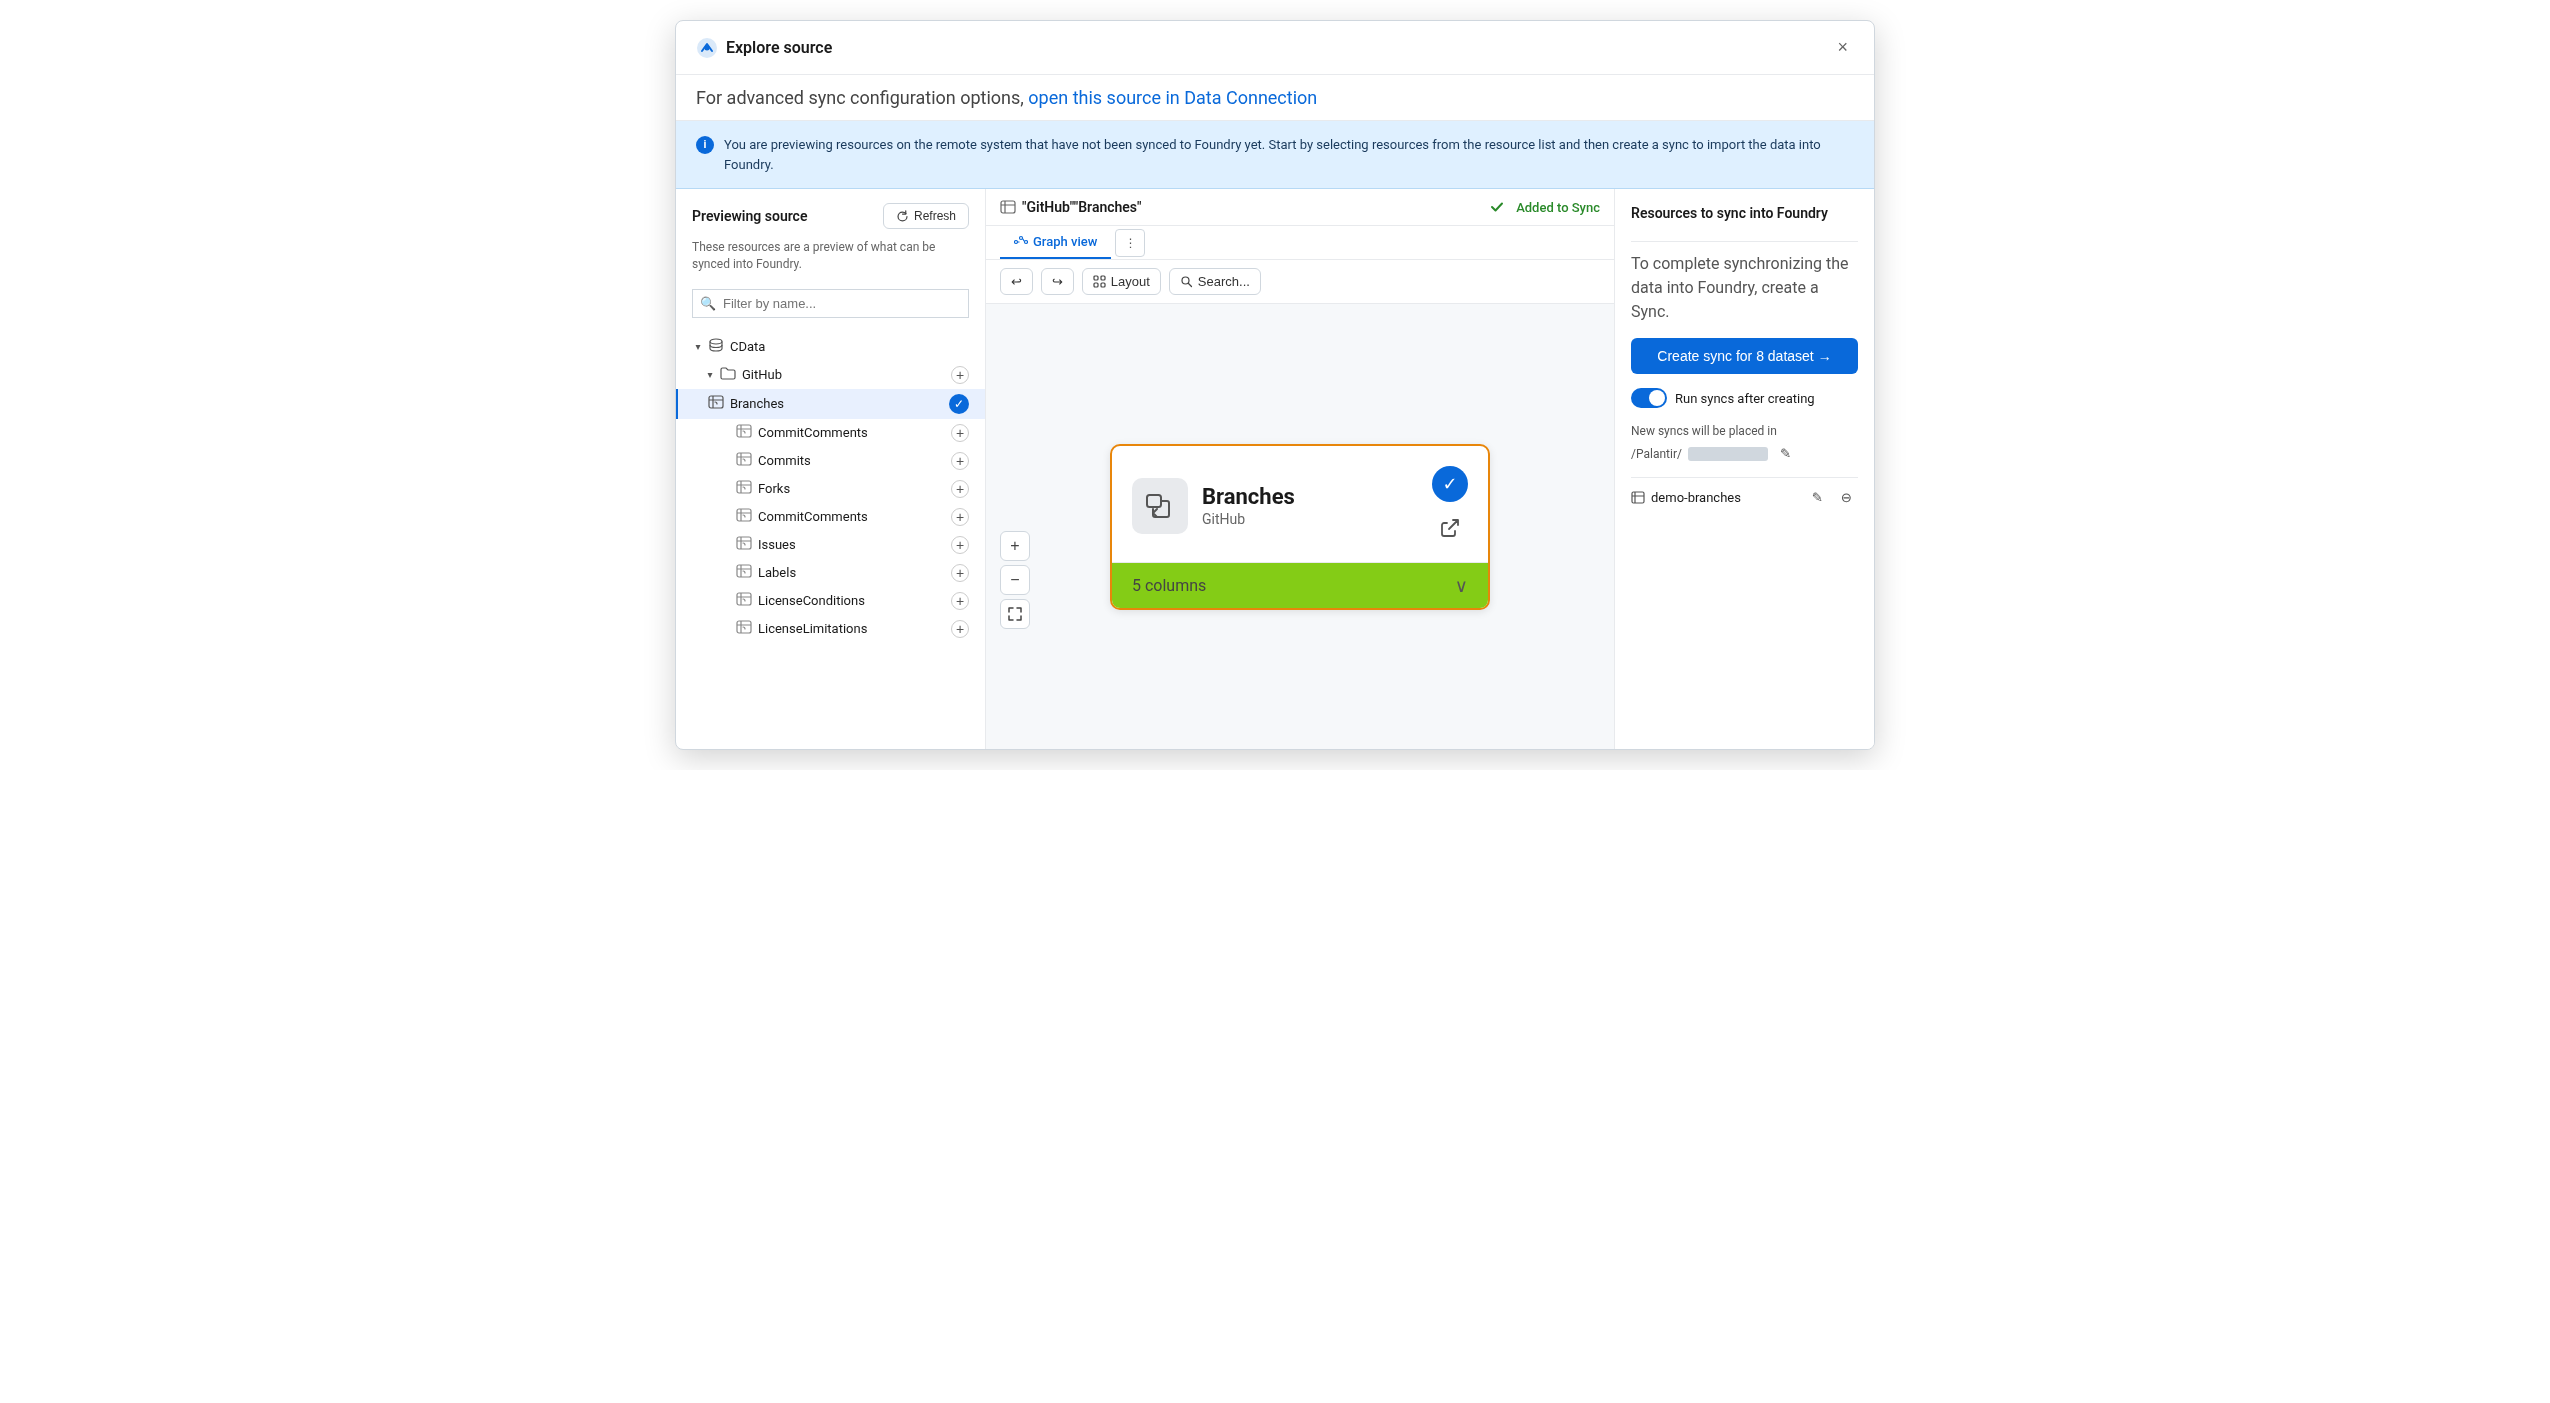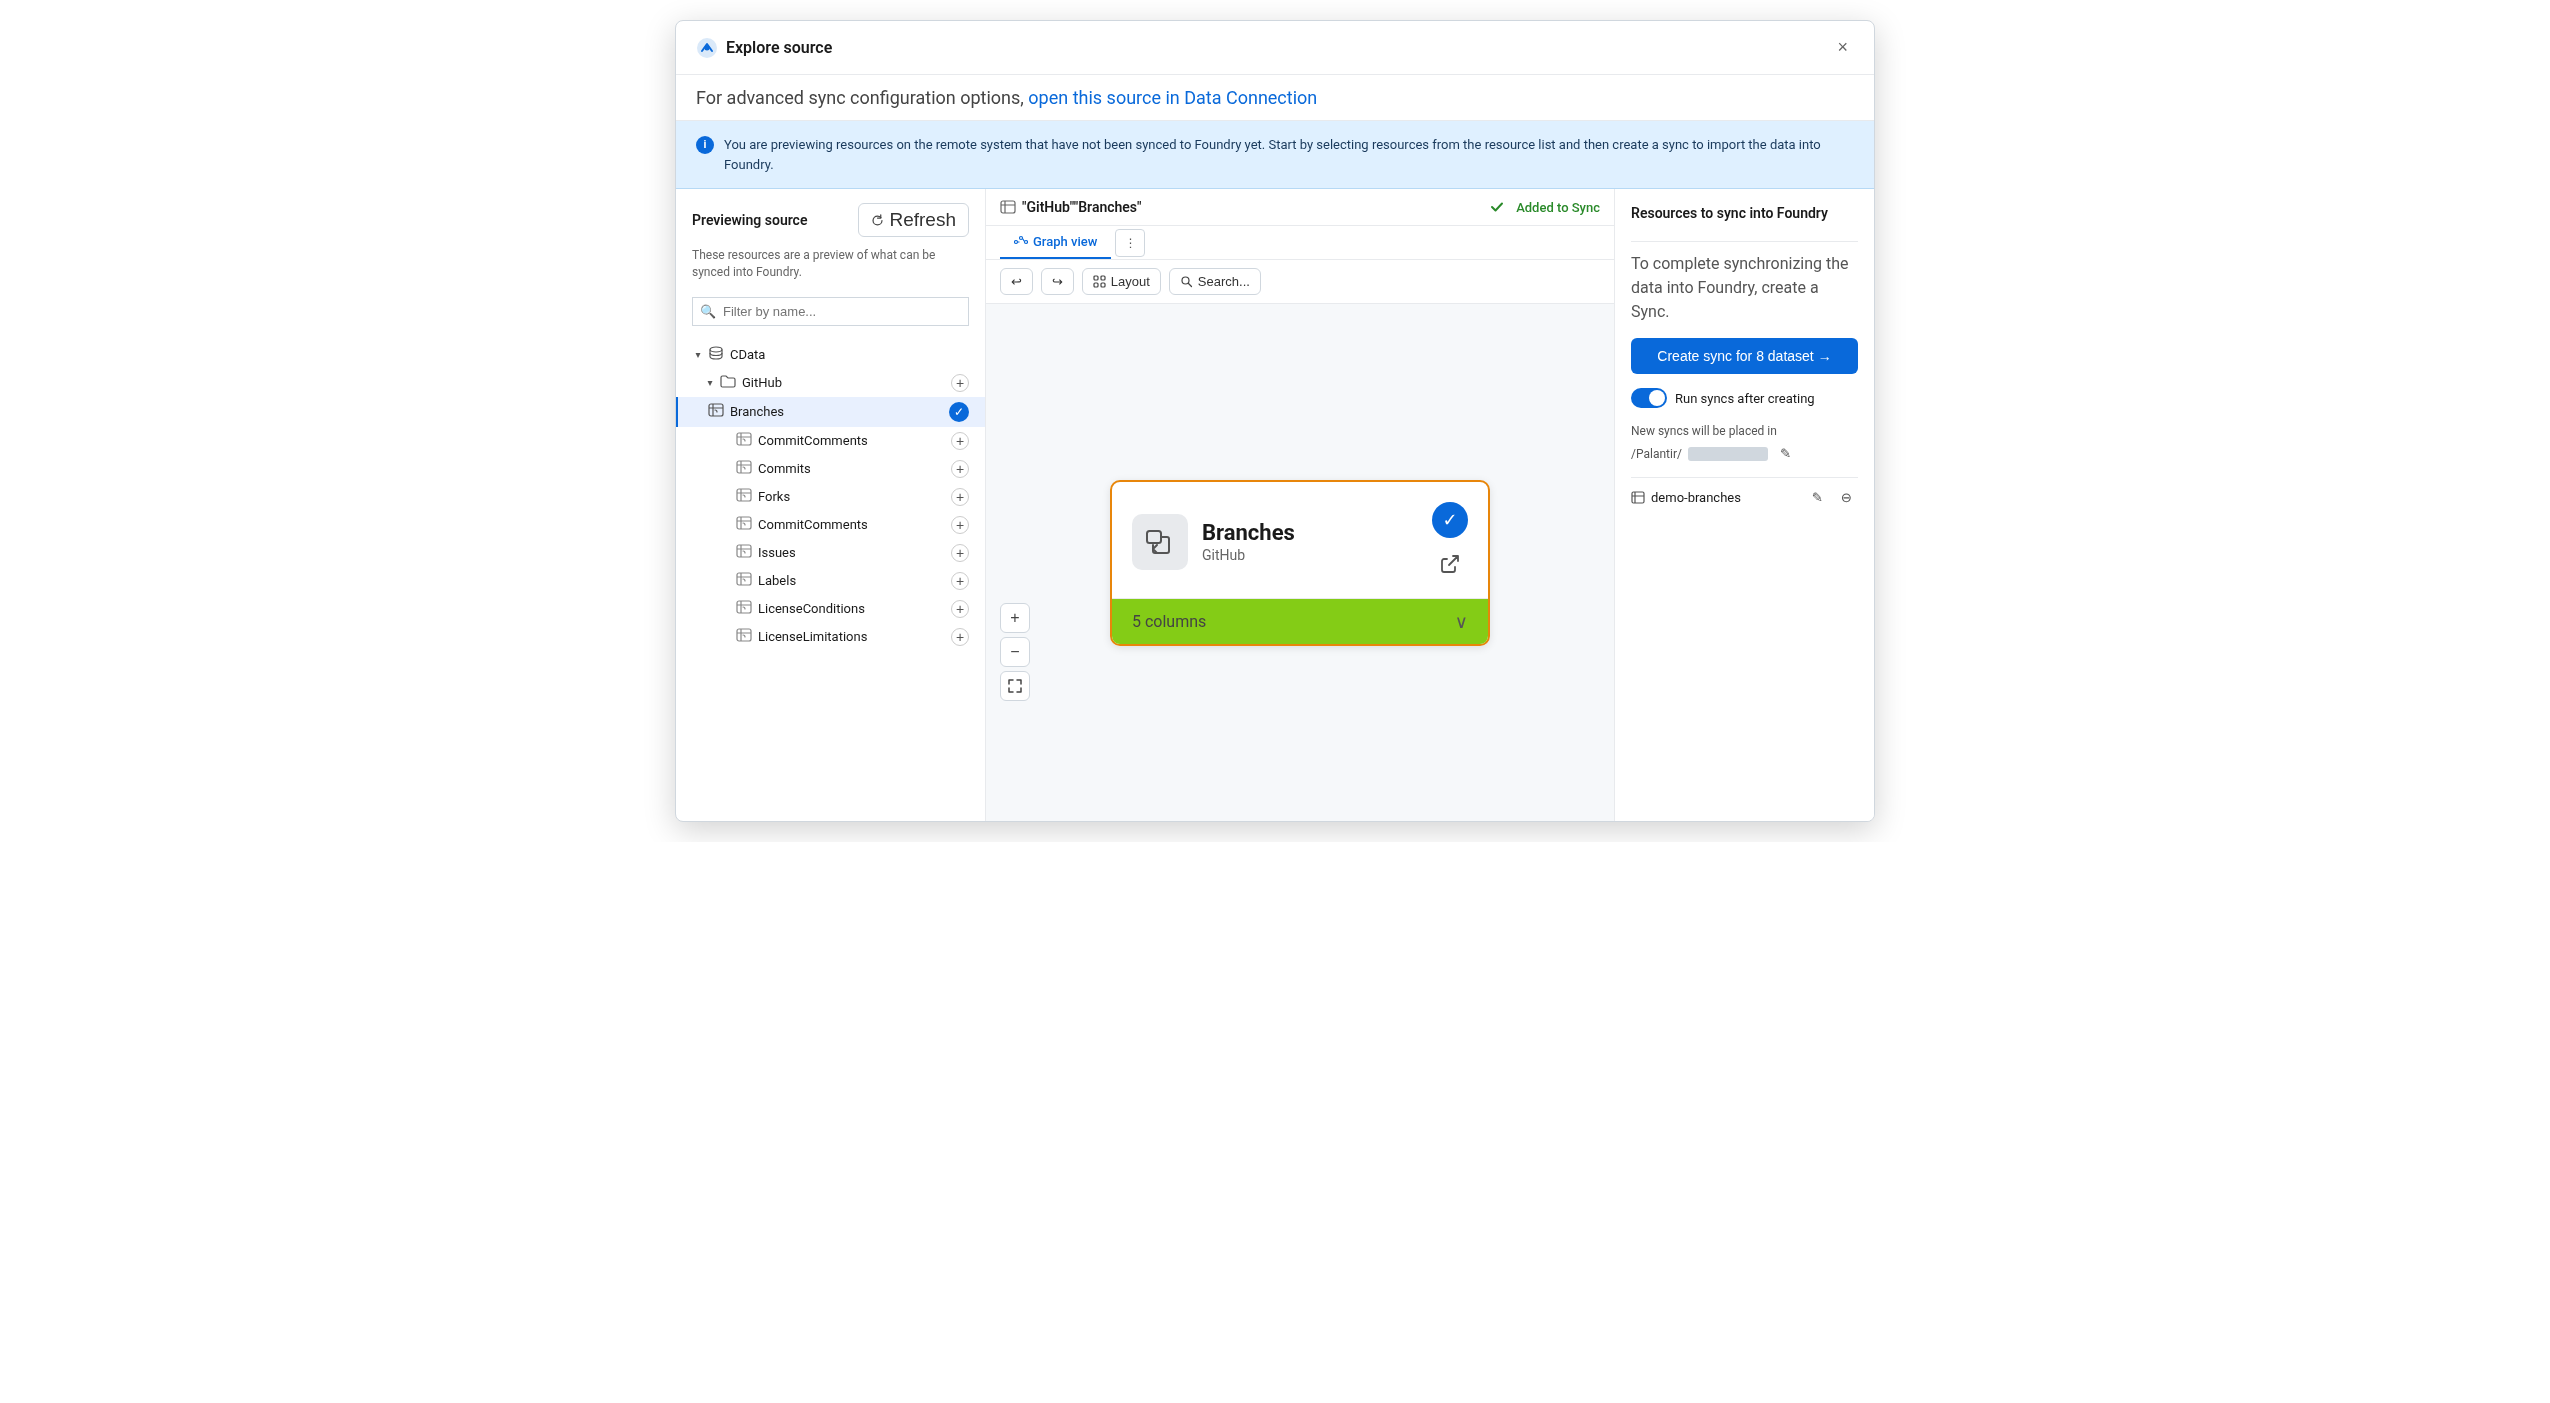--- a/index.html
+++ b/index.html
@@ -81,21 +81,21 @@
       align-items: center;
       justify-content: center;
       color: #fff;
       font-size: 11px;
       font-weight: bold;
       margin-top: 1px;
     }
 
     .main-body {
       display: flex;
-      height: 632px;
+      height: 560px;
     }
 
     
     .sidebar {
       width: 310px;
       min-width: 310px;
       border-right: 1px solid #e8eaed;
       display: flex;
       flex-direction: column;
       overflow: hidden;
@@ -115,21 +115,21 @@
 
     .refresh-btn {
       display: flex;
       align-items: center;
       gap: 5px;
       padding: 5px 12px;
       border: 1px solid #d0d7de;
       border-radius: 6px;
       background: #fff;
       cursor: pointer;
-      font-size: 19px;
+      font-size: 12px;
       color: #333;
     }
 
     .sidebar-subtitle {
       padding: 0 16px 12px;
       font-size: 12px;
       color: #666;
       line-height: 1.4;
     }
 

